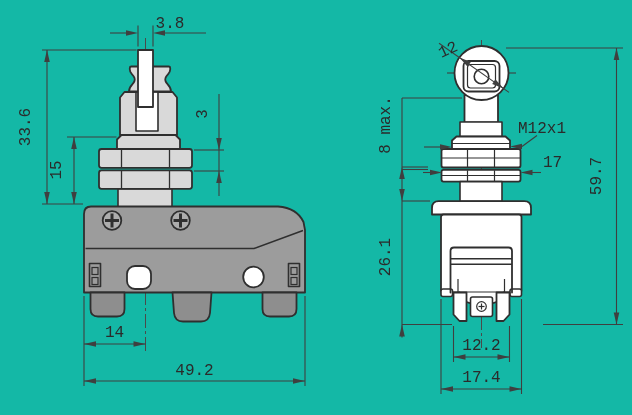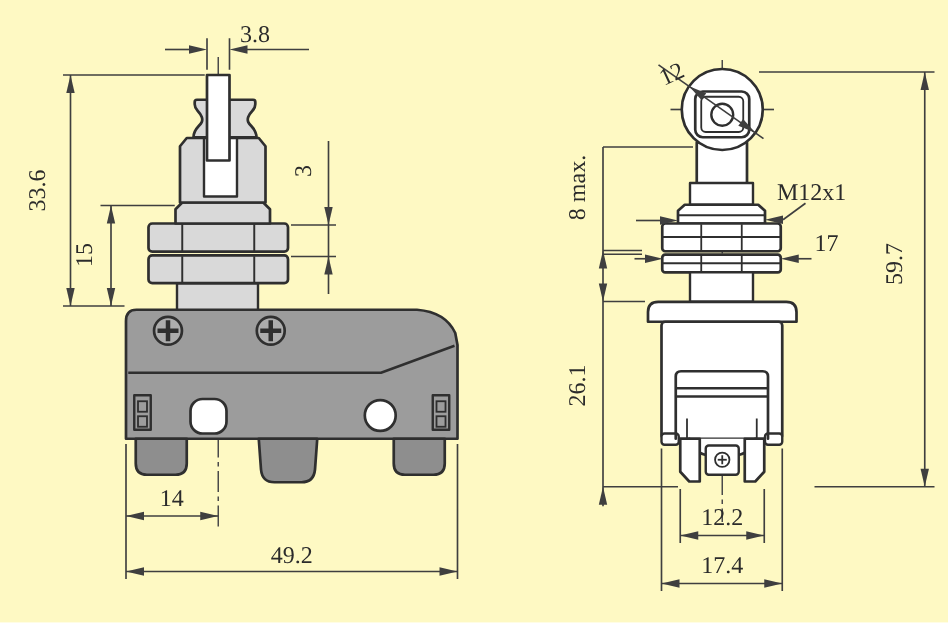--- a/index.html
+++ b/index.html
@@ -1,17 +1,17 @@
 <!DOCTYPE html>
 <html><head>
 <meta charset="utf-8">
 <style>
   html,body{margin:0;padding:0;background:#ffffff;}
-  .stage{position:relative;width:632px;height:415px;background:#fef9c3;overflow:hidden;
-         font-family:Liberation Serif, serif;}
+  .stage{position:relative;width:632px;height:415px;background:#14b8a6;overflow:hidden;
+         font-family:Liberation Mono, monospace;}
   svg{position:absolute;left:0;top:0;}
   
   .o   {stroke:#2f2f2f;stroke-width:1.8;stroke-linejoin:round;stroke-linecap:round;}
   .o16 {stroke:#2f2f2f;stroke-width:1.6;stroke-linejoin:round;}
   .o13 {stroke:#2f2f2f;stroke-width:1.3;}
   .o12 {stroke:#2f2f2f;stroke-width:1.2;}
   .nf  {fill:none;}
   .dim {stroke:#3f3f3f;stroke-width:1.1;fill:none;}
   .arr {fill:#3f3f3f;stroke:none;}
   .cl  {stroke:#4a4a4a;stroke-width:1;stroke-dasharray:14 3 3 3;fill:none;}

